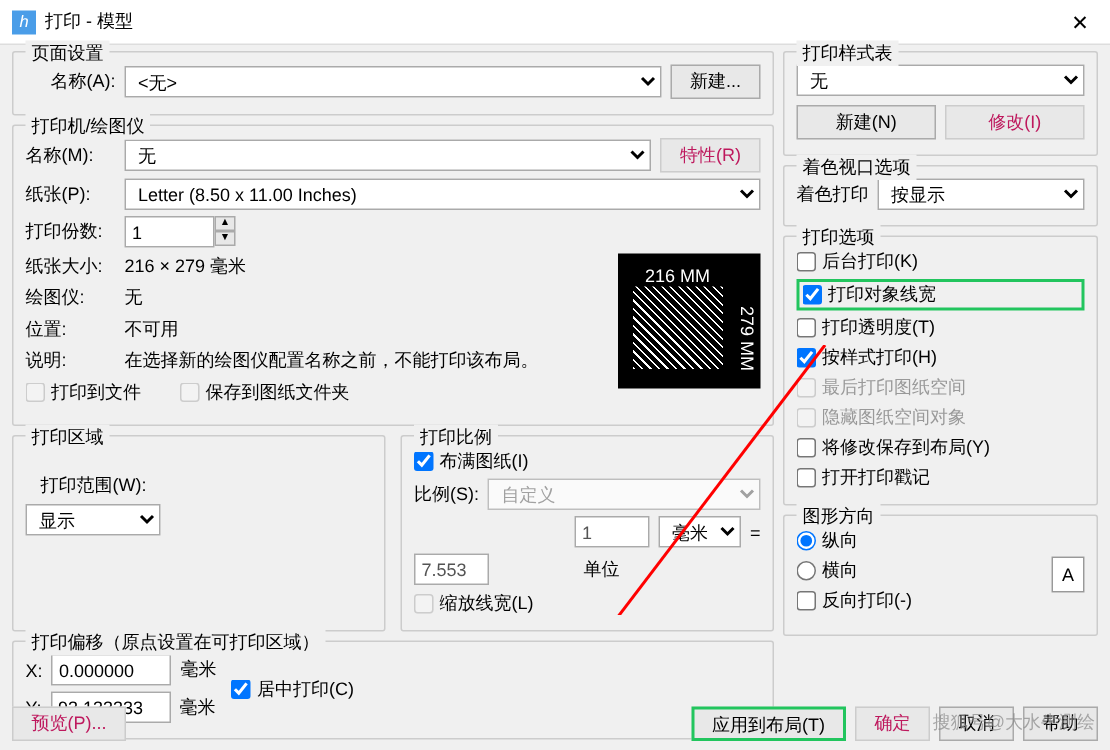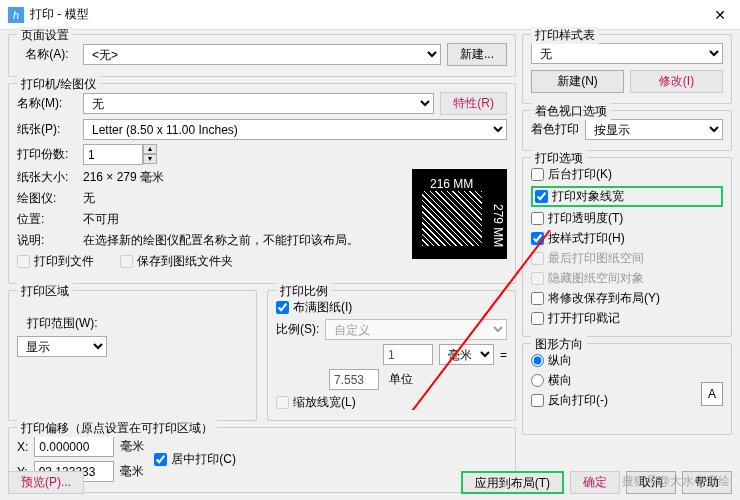--- a/index.html
+++ b/index.html
@@ -44,21 +44,21 @@
   <div class="title">打印 - 模型</div>
   <div class="close">✕</div>
 </div>
 
 <div class="content">
   <div class="left">
 
     <div class="group">
       <div class="group-title">页面设置</div>
       <div class="row">
-        <span class="lbl" style="width:60px;text-align:center">名称(A):</span>
+        <span class="lbl" style="width:60px;text-align:right">名称(A):</span>
         <select style="flex:1"><option>&lt;无&gt;</option></select>
         <button class="btn">新建...</button>
       </div>
     </div>
 
     <div class="group">
       <div class="group-title">打印机/绘图仪</div>
       <div class="row">
         <span class="lbl" style="width:60px">名称(M):</span>
         <select style="flex:1"><option>无</option></select>
@@ -129,21 +129,21 @@
           </label>
         <div class="row">
             <span class="lbl">比例(S):</span>
             <select style="flex:1" disabled=""><option>自定义</option></select>
           </div>
         <div class="row" style="justify-content:flex-end">
           <input type="text" style="width: 50px;" disabled="" value="1">
           <select style="width:55px"><option>毫米</option></select>
           <span>=</span>
         </div>
-        <div class="row" style="justify-content:center">
+        <div class="row" style="justify-content:space-between">
           <input type="text" style="width: 50px;" disabled="" value="7.553">
           <span style="width:55px;padding-left:4px">单位</span>
           <span style="width:8px"></span>
         </div>
         <label class="chk">
             <input type="checkbox" disabled="" style="">
             <span>缩放线宽(L)</span>
           </label>
       </div>
     </div>
@@ -219,21 +219,21 @@
       <label class="chk">
           <input type="checkbox" style="">
           <span>将修改保存到布局(Y)</span>
         </label>
       <label class="chk">
           <input type="checkbox" style="">
           <span>打开打印戳记</span>
         </label>
     </div>
 
-    <div class="group" style="position:relative;padding-bottom:22px">
+    <div class="group" style="position:relative;padding-bottom:11px">
       <div class="group-title">图形方向</div>
       <label class="chk">
           <input type="radio" name="orient" checked="" style="">
           <span>纵向</span>
         </label>
       <label class="chk">
           <input type="radio" name="orient" style="">
           <span>横向</span>
         </label>
       <label class="chk">

